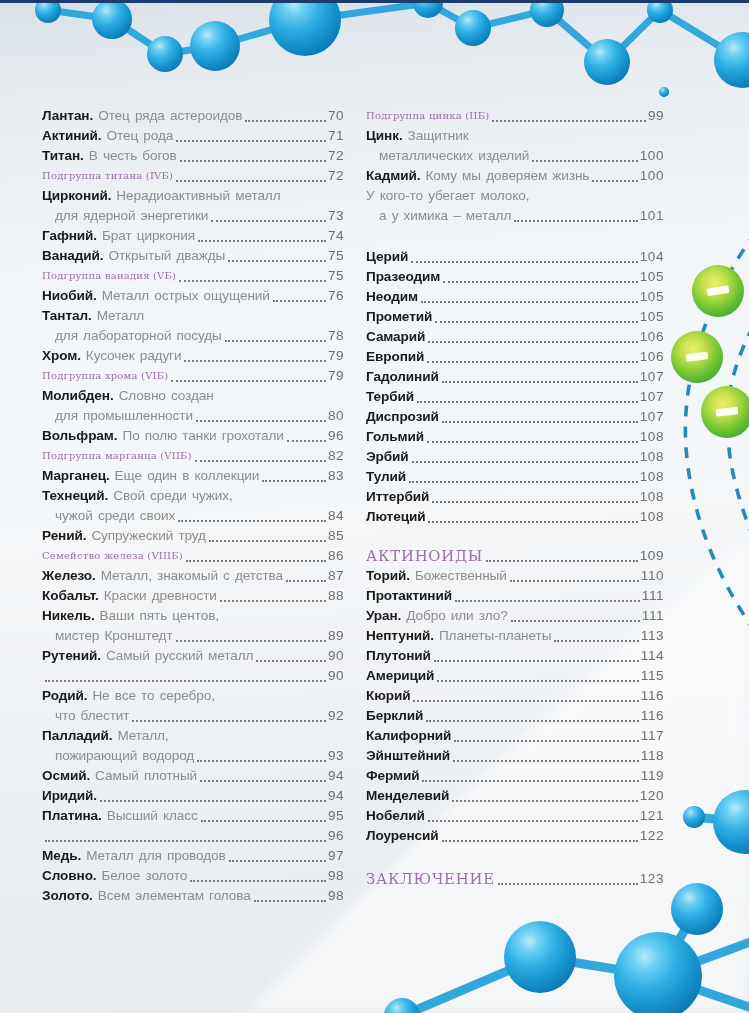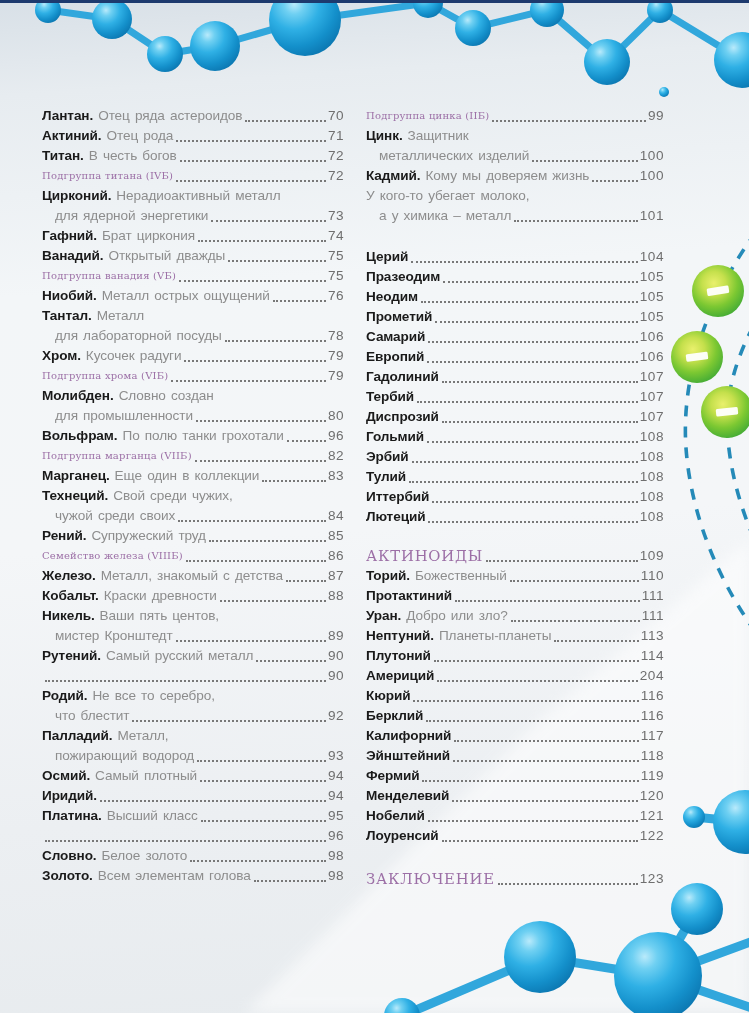--- a/index.html
+++ b/index.html
@@ -312,20 +312,26 @@
         <span class="nm">Платина.</span>
         <span class="ds">Высший класс</span>
         <span class="dots"></span>
         <span class="pg">95</span>
       </div>
       <div class="row h">
         <span class="dots"></span>
         <span class="pg">96</span>
       </div>
       <div class="row e">
+        <span class="nm">Медь.</span>
+        <span class="ds">Металл для проводов</span>
+        <span class="dots"></span>
+        <span class="pg">97</span>
+      </div>
+      <div class="row e">
         <span class="nm">Словно.</span>
         <span class="ds">Белое золото</span>
         <span class="dots"></span>
         <span class="pg">98</span>
       </div>
       <div class="row e">
         <span class="nm">Золото.</span>
         <span class="ds">Всем элементам голова</span>
         <span class="dots"></span>
         <span class="pg">98</span>
@@ -461,21 +467,21 @@
         <span class="pg">113</span>
       </div>
       <div class="row e">
         <span class="nm">Плутоний</span>
         <span class="dots"></span>
         <span class="pg">114</span>
       </div>
       <div class="row e">
         <span class="nm">Америций</span>
         <span class="dots"></span>
-        <span class="pg">204</span>
+        <span class="pg">115</span>
       </div>
       <div class="row e">
         <span class="nm">Кюрий</span>
         <span class="dots"></span>
         <span class="pg">116</span>
       </div>
       <div class="row e">
         <span class="nm">Берклий</span>
         <span class="dots"></span>
         <span class="pg">116</span>

